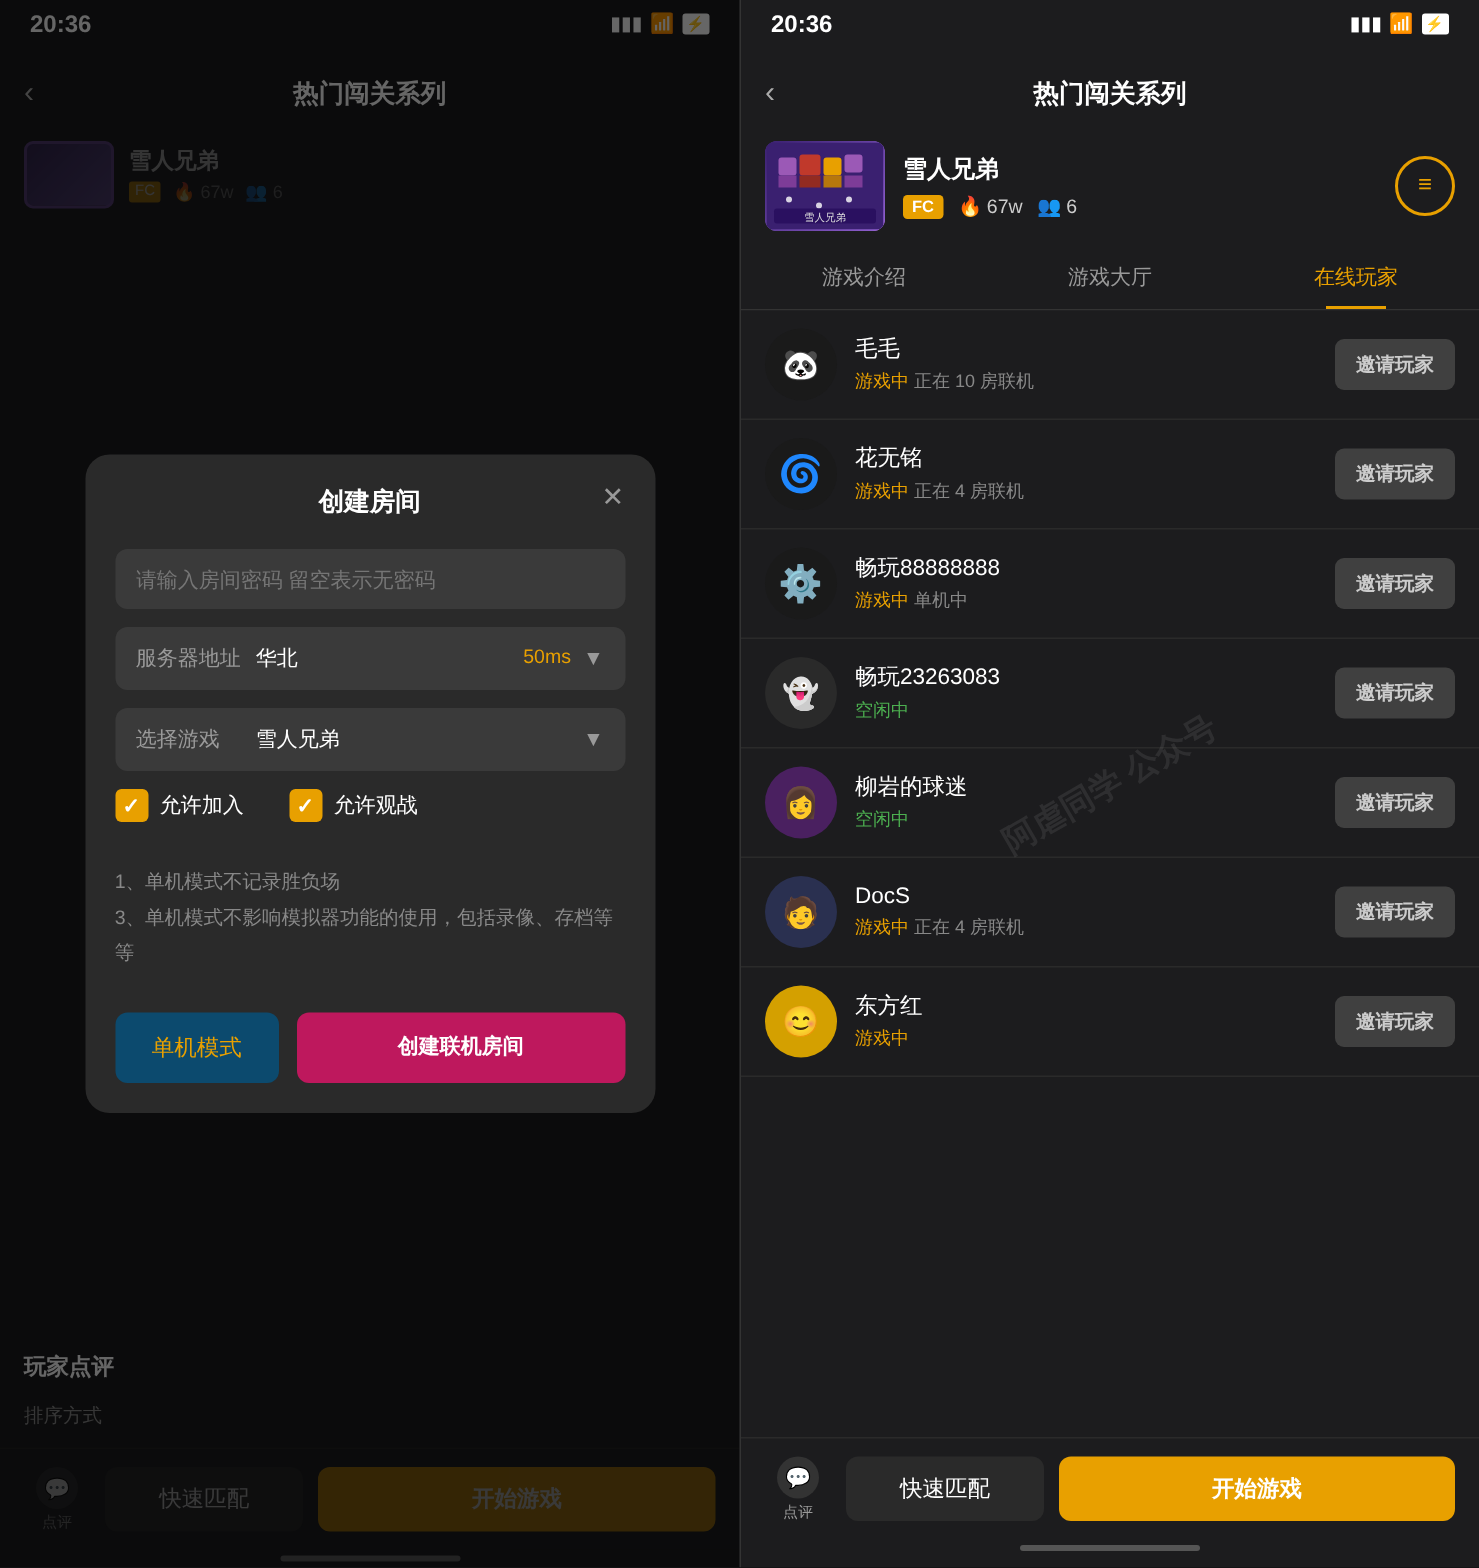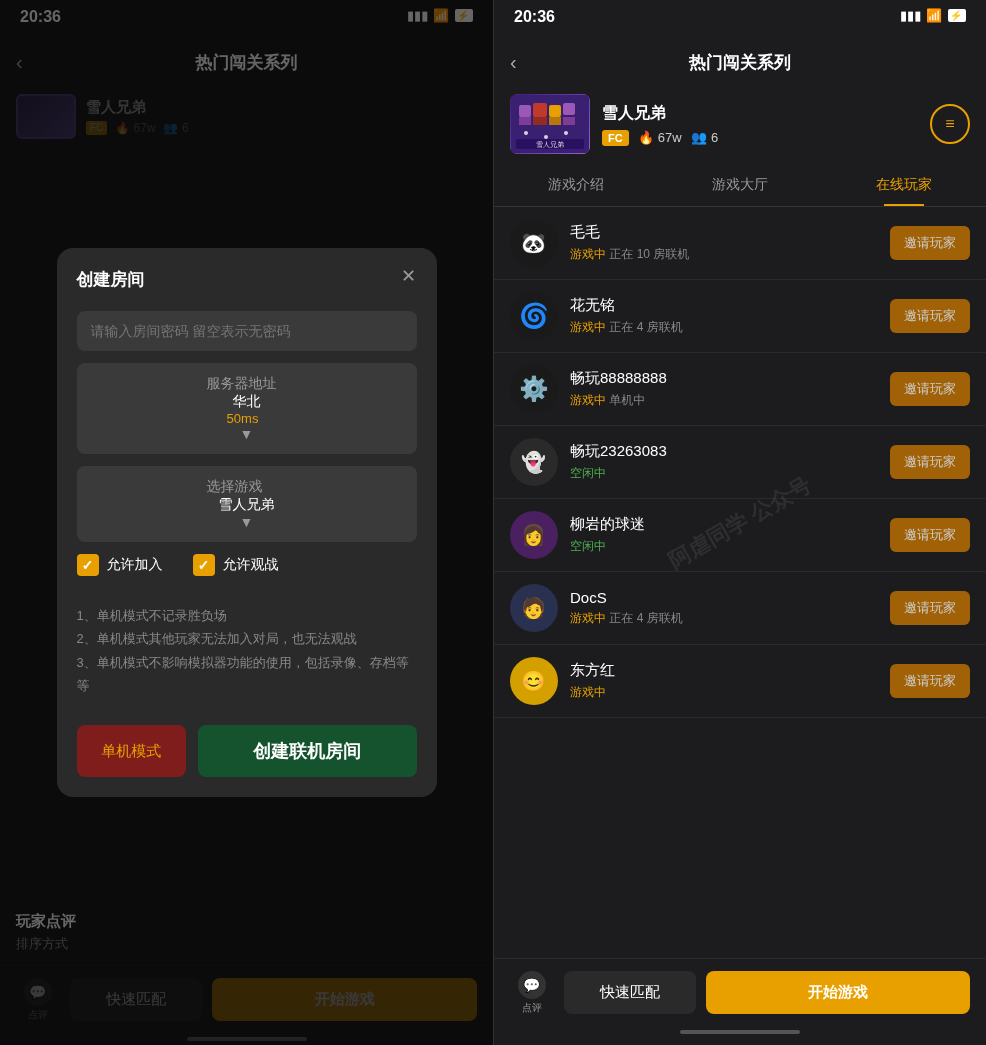--- a/index.html
+++ b/index.html
@@ -234,28 +234,29 @@
       color: #fff;
       margin-bottom: 4px;
     }
     .player-status {
       font-size: 12px;
       color: #888;
     }
     .player-status .gaming { color: #e8a000; text-align: center; }
     .player-status .idle { color: #4caf50; }
     .invite-btn {
-      background: #a16207;
+      background: #404040;
       color: #ccc;
       border: none;
       border-radius: 6px;
       padding: 8px 14px;
       font-size: 13px;
       cursor: pointer;
       white-space: nowrap;
+      font-weight: bold;
     }
 
     
     .bottom-bar {
       display: flex;
       align-items: center;
       padding: 8px 16px;
       background: #1c1c1e;
       border-top: 1px solid #2a2a2a;
       gap: 10px;
@@ -347,20 +348,21 @@
     }
     .modal {
       background: #2a2a2a;
       border-radius: 16px;
       width: 380px;
       padding: 20px;
       position: relative;
       margin: 0 16px;
     }
     .modal-title {
+      text-align: center;
       font-size: 17px;
       font-weight: 600;
       color: #fff;
       margin-bottom: 20px;
     }
     .modal-close {
       position: absolute;
       top: 16px;
       right: 16px;
       color: #999;
@@ -377,27 +379,25 @@
       border: none;
       border-radius: 8px;
       width: 100%;
       padding: 12px 14px;
       color: #999;
       font-size: 14px;
       margin-bottom: 12px;
     }
     .modal-row {
       display: flex;
-      align-items: center;
       background: #3a3a3a;
       border-radius: 8px;
       padding: 12px 14px;
       margin-bottom: 12px;
       cursor: pointer;
-      flex-direction: column;
     }
     .modal-row-label {
       color: #999;
       font-size: 14px;
       width: 80px;
     }
     .modal-row-value {
       color: #fff;
       font-size: 14px;
       flex: 1;
@@ -447,57 +447,57 @@
       font-size: 13px;
       line-height: 1.8;
     }
     .modal-actions {
       display: flex;
       gap: 12px;
       margin-top: 16px;
     }
     .btn-single {
       flex: 1;
-      background: #7f1d1d;
+      background: #0c4a6e;
       color: #e8a000;
       border: none;
       border-radius: 8px;
       padding: 14px 0;
       font-size: 15px;
       font-weight: 500;
       cursor: pointer;
     }
     .btn-create {
       flex: 2;
-      background: #14532d;
+      background: #be185d;
       color: #fff;
       border: none;
       border-radius: 8px;
       padding: 14px 0;
-      font-size: 18px;
+      font-size: 14px;
       font-weight: 600;
       cursor: pointer;
     }
 
     
     .left-bottom-section {
       position: absolute;
       bottom: 0;
       left: 0;
       right: 0;
     }
     .review-section {
       padding: 12px 16px;
       background: #1c1c1e;
     }
     .review-title {
       color: #fff;
       font-size: 15px;
       font-weight: 600;
-      margin-bottom: 4px;
+      margin-bottom: 14px;
     }
     .sort-text {
       color: #888;
       font-size: 13px;
     }
 
     
     .watermark {
       position: absolute;
       top: 50%;
@@ -594,21 +594,20 @@
           <span class="checkbox-label">允许加入</span>
         </div>
         <div class="checkbox-item">
           <div class="checkbox-box">✓</div>
           <span class="checkbox-label">允许观战</span>
         </div>
       </div>
 
       <div class="modal-tips">
         <div class="tip-item">1、单机模式不记录胜负场</div>
-        <div class="tip-item">2、单机模式其他玩家无法加入对局，也无法观战</div>
         <div class="tip-item">3、单机模式不影响模拟器功能的使用，包括录像、存档等等</div>
       </div>
 
       <div class="modal-actions">
         <button class="btn-single">单机模式</button>
         <button class="btn-create">创建联机房间</button>
       </div>
     </div>
   </div>
 

